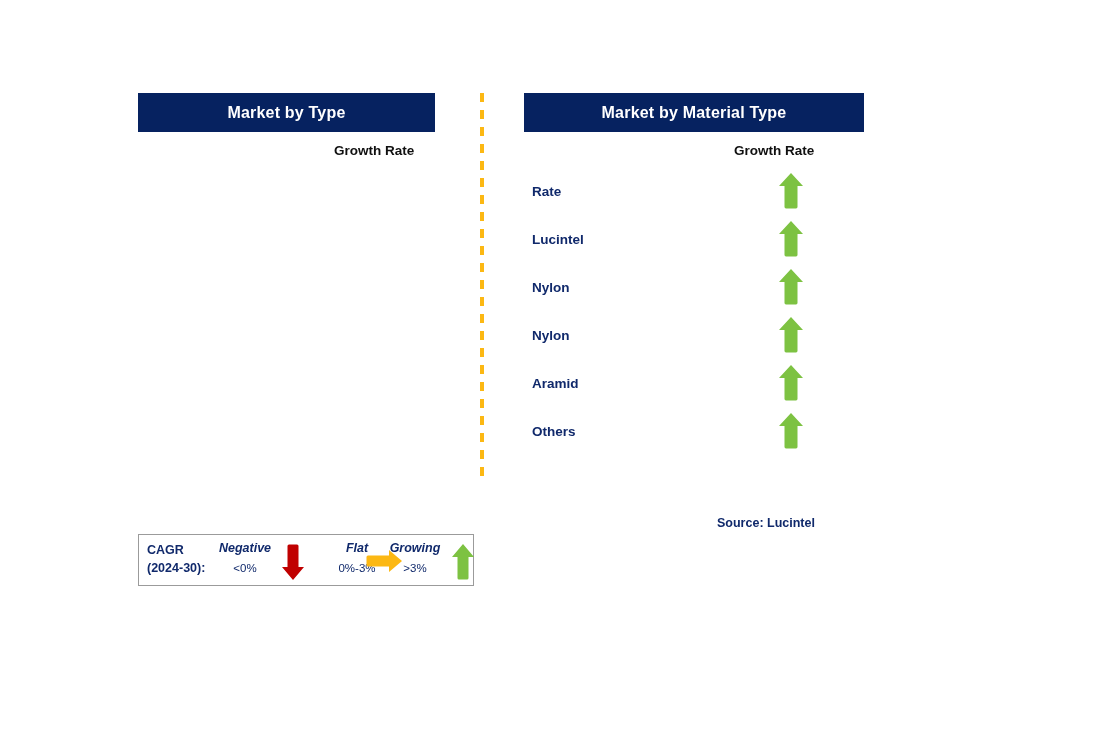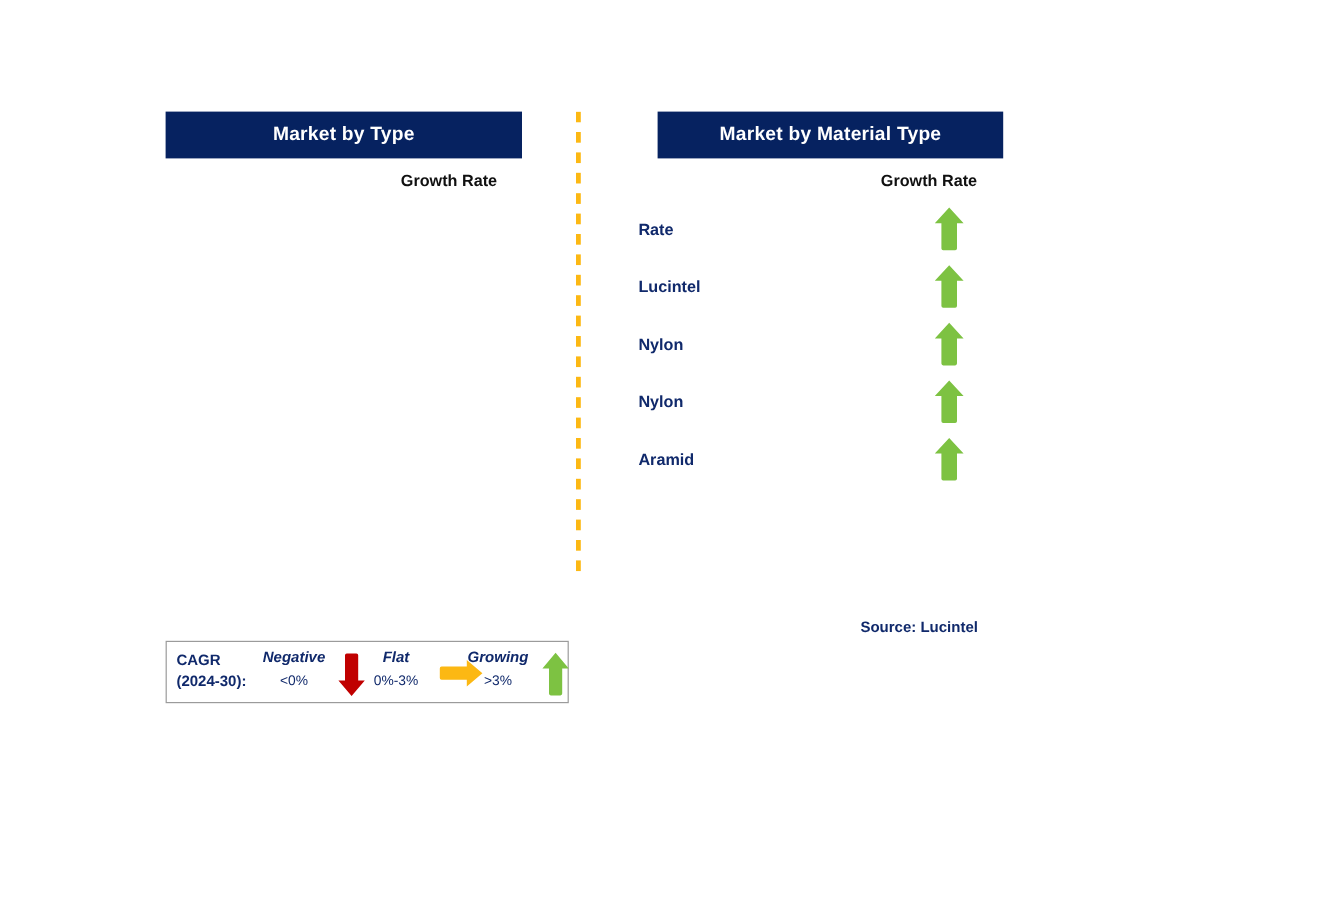--- a/index.html
+++ b/index.html
@@ -20,21 +20,21 @@
     position: absolute;
     inset: 0;
   }
 
   
   .panel {
     position: absolute;
     top: 93px;
   }
   .panel--left  { left: 138px; width: 297px; }
-  .panel--right { left: 548px; width: 288px; }
+  .panel--right { left: 524px; width: 340px; }
 
   .panel-header {
     height: 39px;
     background: #062260;
     color: #ffffff;
     font-size: 16px;
     font-weight: bold;
     display: flex;
     align-items: center;
     justify-content: center;
@@ -138,21 +138,21 @@
     line-height: 17px;
   }
   .legend-item .range {
     font-size: 11.5px;
     color: #10296b;
     display: block;
     line-height: 17px;
     margin-top: 3px;
   }
   .legend-item--negative { left: 72px;  width: 68px; }
-  .legend-item--flat     { left: 160px; width: 62px; }
+  .legend-item--flat     { left: 160px; width: 62px; padding-left: 27px; }
   .legend-item--growing  { left: 242px; width: 68px; }
 
   .legend-arrow {
     position: absolute;
   }
   .legend-arrow--down  { left: 142px; top: 8px;  width: 24px; height: 38px; }
   .legend-arrow--right { left: 226px; top: 14px; width: 38px; height: 24px; }
   .legend-arrow--up    { left: 312px; top: 8px;  width: 24px; height: 38px; }
 
   
@@ -226,20 +226,28 @@
 
     <div class="row">
       <span class="row-label">Aramid</span>
       <span class="row-arrow">
         <svg class="arrow-svg" viewBox="0 0 26 38" xmlns="http://www.w3.org/2000/svg" aria-hidden="true">
           <path d="M13 1 L25 14 L19.5 14 L19.5 35 A1.6 1.6 0 0 1 18 36.5 L8 36.5 A1.6 1.6 0 0 1 6.5 35 L6.5 14 L1 14 Z" fill="#7dc242"></path>
         </svg>
       </span>
     </div>
 
+    <div class="row">
+      <span class="row-label">Others</span>
+      <span class="row-arrow">
+        <svg class="arrow-svg" viewBox="0 0 26 38" xmlns="http://www.w3.org/2000/svg" aria-hidden="true">
+          <path d="M13 1 L25 14 L19.5 14 L19.5 35 A1.6 1.6 0 0 1 18 36.5 L8 36.5 A1.6 1.6 0 0 1 6.5 35 L6.5 14 L1 14 Z" fill="#7dc242"></path>
+        </svg>
+      </span>
+    </div>
 
   </div>
 
   <div class="legend">
     <div class="legend-inner">
 
       <div class="legend-cagr">
         <div>CAGR</div>
         <div>(2024-30):</div>
       </div>

